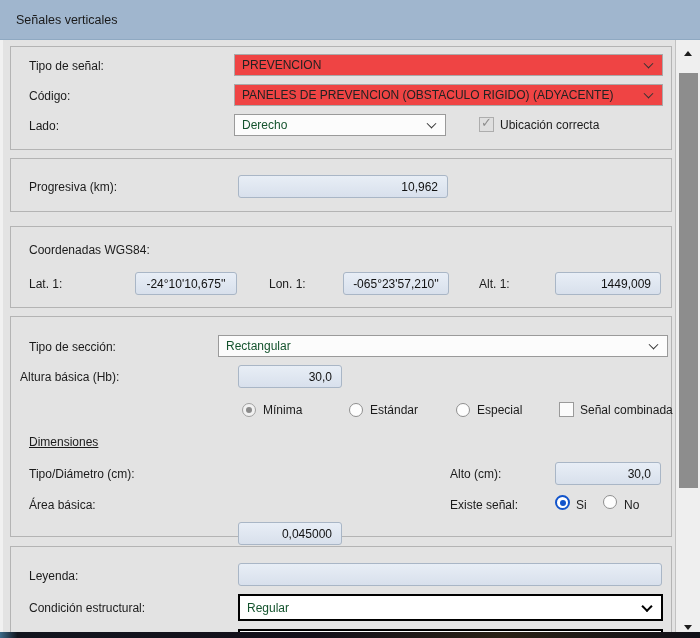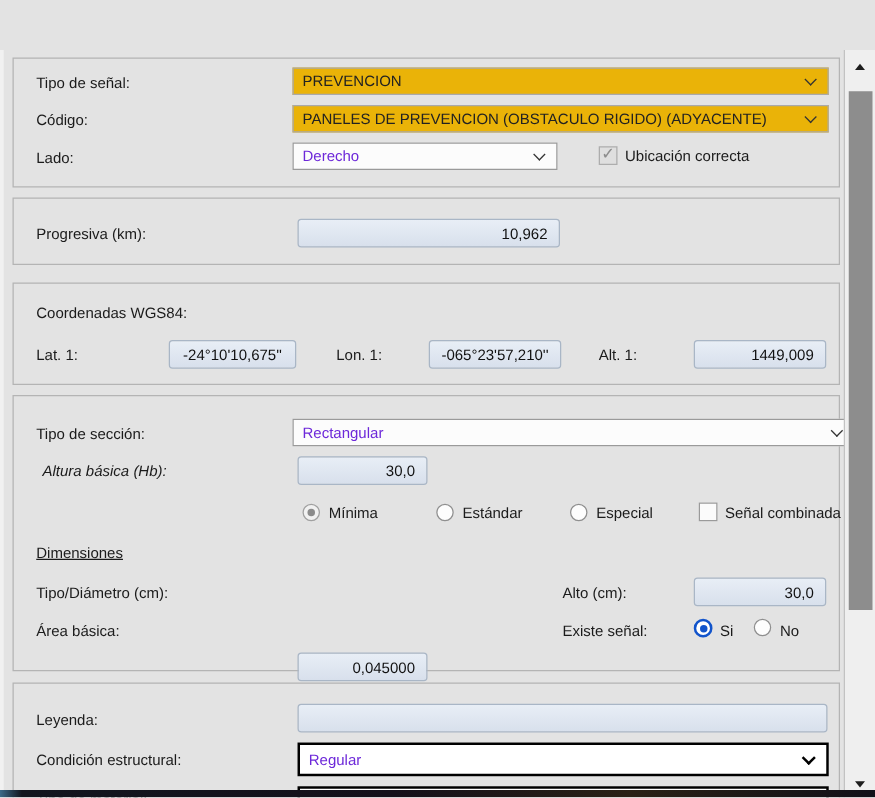--- a/index.html
+++ b/index.html
@@ -13,22 +13,22 @@
   .leftedge{position:absolute;left:0;top:40px;width:3px;height:598px;background:#f1f1f1;}
 
   
   .groupbox{position:absolute;left:10px;width:662px;border:1px solid #b4b4b4;box-sizing:border-box;background:transparent;}
 
   .lbl{position:absolute;font-size:12px;color:#1b1b1b;white-space:nowrap;}
   .underline{text-decoration:underline;}
 
   
   .combo{position:absolute;box-sizing:border-box;height:22px;background:#fcfcfc;border:1px solid #9a9a9a;
-         display:flex;align-items:center;padding:0 26px 0 7px;font-size:12px;color:#6d28d9;white-space:nowrap;overflow:hidden;}
-  .combo.disabled{background:#eab308;border-color:#a9a9a9;color:#222;}
+         display:flex;align-items:center;padding:0 26px 0 7px;font-size:12px;color:#14532d;white-space:nowrap;overflow:hidden;}
+  .combo.disabled{background:#ef4444;border-color:#a9a9a9;color:#222;}
   .combo.focused{border:2px solid #000;height:27px;background:#fff;}
   .chev{position:absolute;right:10px;top:50%;width:6px;height:6px;border-right:1.7px solid #333;border-bottom:1.7px solid #333;transform:translateY(-70%) rotate(45deg);}
   .combo.focused .chev{border-right:2.2px solid #000;border-bottom:2.2px solid #000;}
 
   
   .inputblue{position:absolute;box-sizing:border-box;height:23px;background:linear-gradient(#e8eef6,#d8e0ec);
              border:1px solid #a9b6c6;border-radius:3px;font-size:12px;color:#111;display:flex;align-items:center;overflow:hidden;}
   .inputblue.right{justify-content:flex-end;padding-right:9px;}
   .inputblue.center{justify-content:center;}
 
@@ -53,20 +53,23 @@
   .tri-down{width:0;height:0;border-left:4px solid transparent;border-right:4px solid transparent;border-top:5px solid #1d1d1d;}
 
   .bottomstrip{position:absolute;left:0;top:632px;width:700px;height:6px;
     background:linear-gradient(90deg,#3c6a88 0%,#12151e 2.5%,#14101a 45%,#2a2115 72%,#101018 100%);}
 </style>
 </head>
 <body>
 
 <div id="app">
 
+  <div class="titlebar">
+    <div class="title">Señales verticales</div>
+  </div>
   <div class="leftedge"></div>
 
   <div class="groupbox" style="top:46px;height:104px;">
     <div class="lbl" style="left:18px;top:12px;">Tipo de señal:</div>
     <div class="combo disabled" style="left:223px;top:7px;width:429px;">
       <span>PREVENCION</span>
       <span class="chev"></span>
     </div>
 
     <div class="lbl" style="left:18px;top:42px;">Código:</div>
@@ -107,26 +110,26 @@
     </div>
 
     <div class="lbl" style="left:468px;top:50px;">Alt. 1:</div>
     <div class="inputblue right" style="left:544px;top:45px;width:106px;">
       <span>1449,009</span>
     </div>
   </div>
 
   <div class="groupbox" style="top:316px;height:221px;">
     <div class="lbl" style="left:18px;top:23px;">Tipo de sección:</div>
-    <div class="combo" style="left:223px;top:18px;width:450px;">
+    <div class="combo" style="left:207px;top:18px;width:450px;">
       <span>Rectangular</span>
       <span class="chev"></span>
     </div>
 
-    <div class="lbl" style="left:23px;top:53px;font-style:italic;">Altura básica (Hb):</div>
+    <div class="lbl" style="left:9px;top:53px;">Altura básica (Hb):</div>
     <div class="inputblue right" style="left:227px;top:48px;width:104px;">
       <span>30,0</span>
     </div>
 
     <div class="radio disabled-selected" style="left:231px;top:86px;">
       <span class="dot"></span>
     </div>
     <div class="lbl" style="left:252px;top:86px;">Mínima</div>
 
     <div class="radio" style="left:338px;top:86px;"></div>

